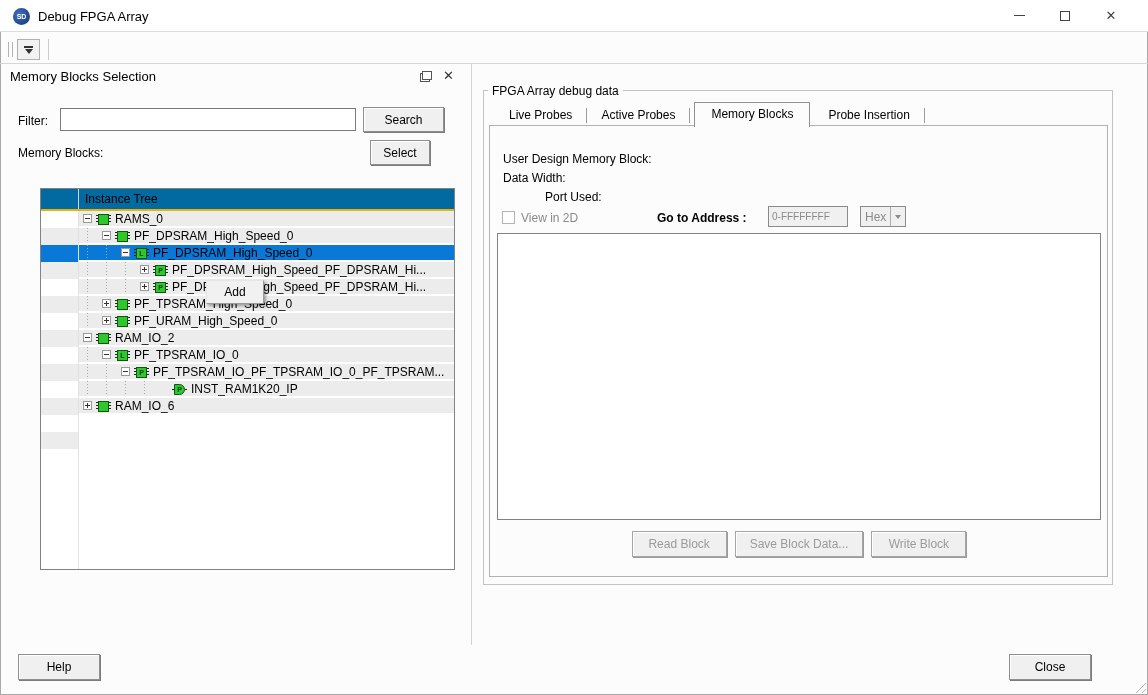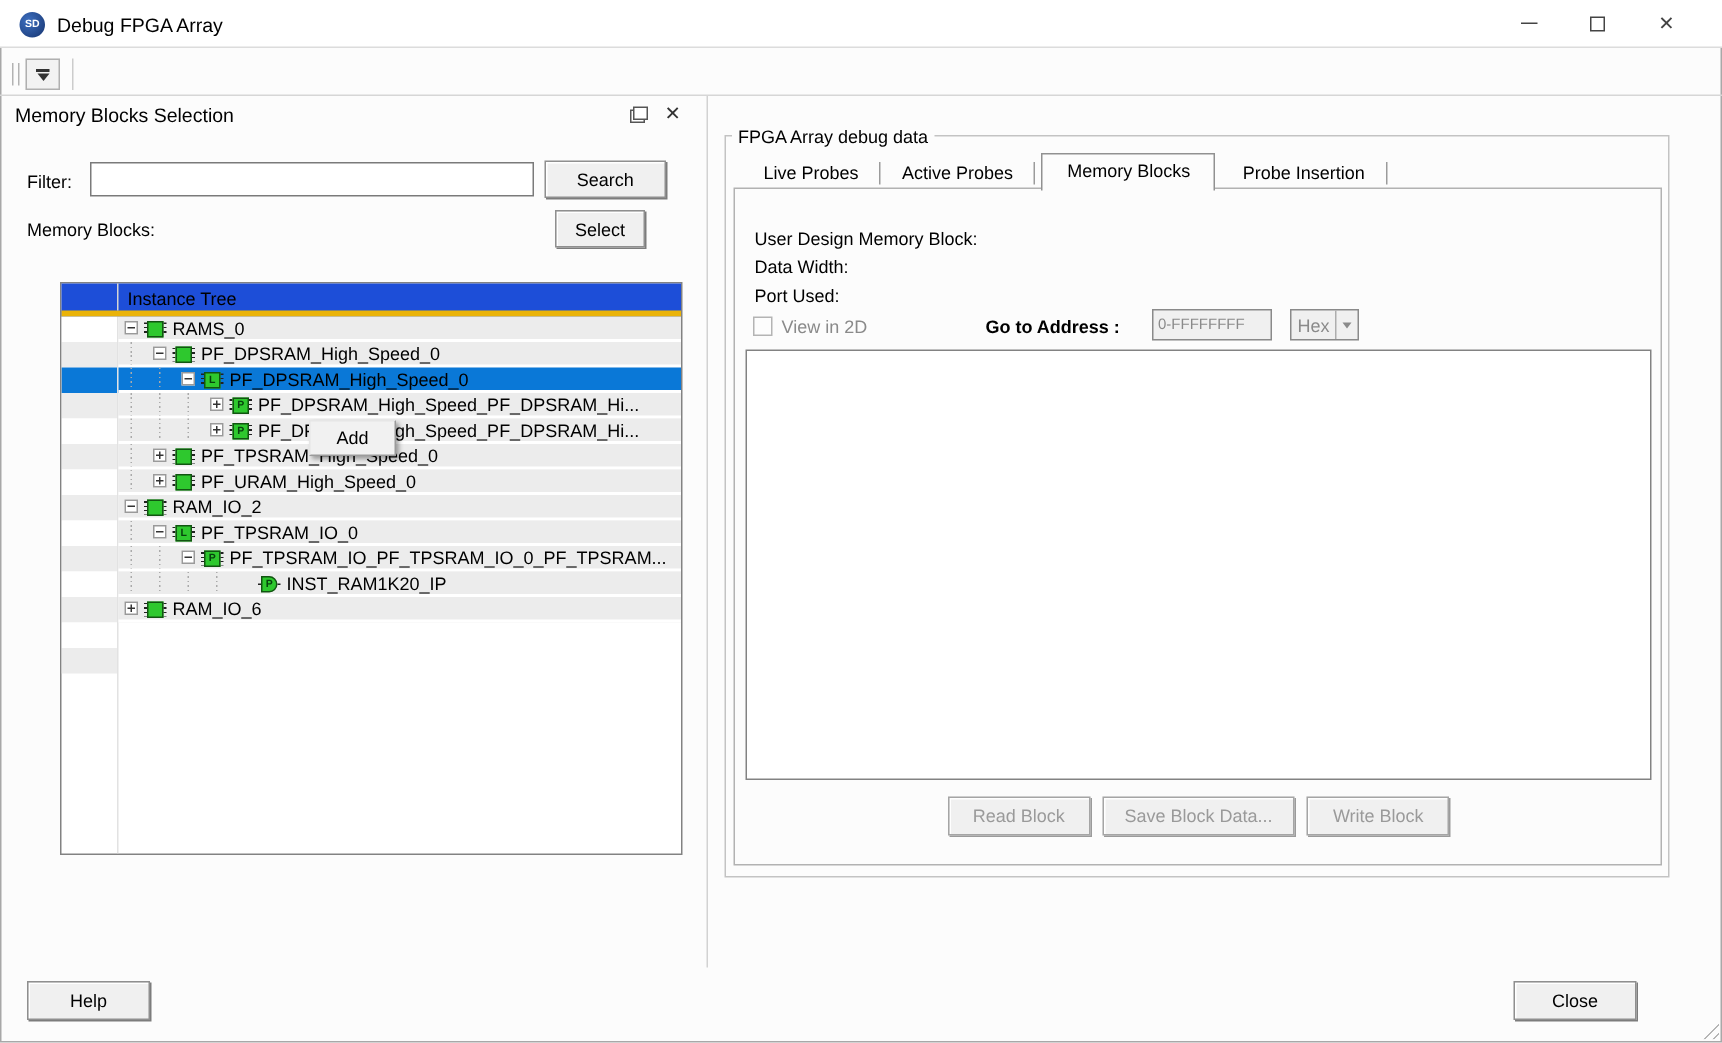--- a/index.html
+++ b/index.html
@@ -44,21 +44,21 @@
 
   .lbl { position:absolute; }
   .text-input { position:absolute; border:1px solid #7a7a7a; background:#fff; font-family:"Liberation Sans",sans-serif; font-size:12px; padding:0 3px; }
   .btn { background:#f0f0f0; border:1px solid #8f8f8f; box-shadow: inset 1px 1px 0 #ffffff, 1px 1px 0 #7c7c7c;
       font-family:"Liberation Sans",sans-serif; font-size:12px; color:#000;
       display:flex; align-items:center; justify-content:center; cursor:default; }
   .btn.disabled { color:#9a9a9a; border-color:#a5a5a5; box-shadow: inset 1px 1px 0 #ffffff, 1px 1px 0 #9b9b9b; }
 
   
   .tree-table { position:absolute; left:40px; top:188px; width:415px; height:382px; border:1px solid #828282; background:#fff; display:flex; flex-direction:column; }
-  .tree-header { display:flex; height:22px; background:#1d4ed8; border-bottom:4px solid #eab308; flex:0 0 22px; }
+  .tree-header { display:flex; height:22px; background:#0369a1; border-bottom:2px solid #eab308; flex:0 0 22px; }
   .tree-header .h-gutter { width:38px; border-right:1px solid #d4d4d4; }
   .tree-header .h-main { flex:1; padding-left:6px; line-height:21px; }
   .tree-body { flex:1; display:flex; overflow:hidden; }
   .gutter-col { width:38px; border-right:1px solid #e2e2e2; }
   .gutter-cell { height:17px; }
   .rows-col { flex:1; position:relative; }
   .trow { position:relative; height:17px; background:#ececec; border-bottom:2px solid #fff; }
   .trow.sel { background:#0a78d7; }
   .guide { position:absolute; top:0; bottom:0; width:1px;
       background-image: repeating-linear-gradient(to bottom, #aaaaaa 0 1px, transparent 1px 3px); }
@@ -314,21 +314,21 @@
     <span class="tab-sep"></span>
     <span class="tab">Active Probes</span>
     <span class="tab-sep"></span>
     <span class="tab active">Memory Blocks</span>
     <span class="tab">Probe Insertion</span>
     <span class="tab-sep"></span>
   </div>
 
 <div class="field-label" style="top:152px;">User Design Memory Block:</div>
 <div class="field-label" style="top:171px;">Data Width:</div>
-<div class="field-label" style="top:190px;">Port Used:</div>
+<div class="field-label" style="top:190px;margin-left:42px;">Port Used:</div>
 
 <span class="checkbox"></span>
 <div class="lbl dis-text" style="left:521px; top:211px;">View in 2D</div>
 <div class="goto-label">Go to Address :</div>
 <input class="goto-input" disabled="" value="0-FFFFFFFF" style="">
 <div class="combo">
   <span class="combo-text">Hex</span>
   <span class="combo-arrow"></span>
 </div>
 

